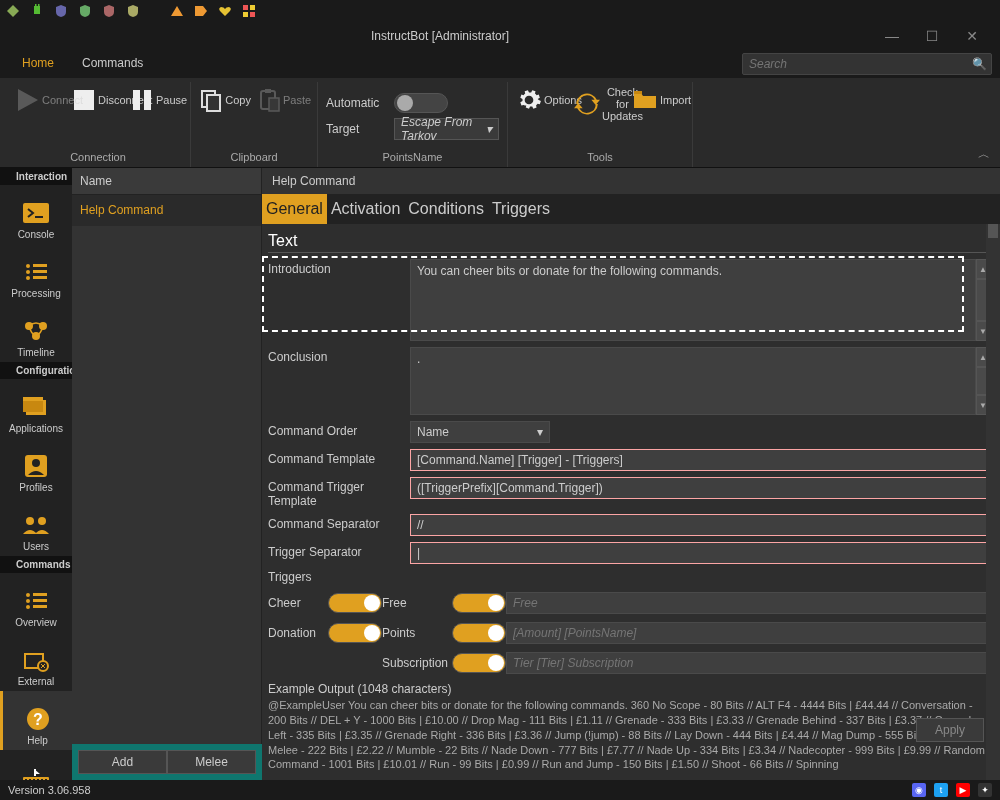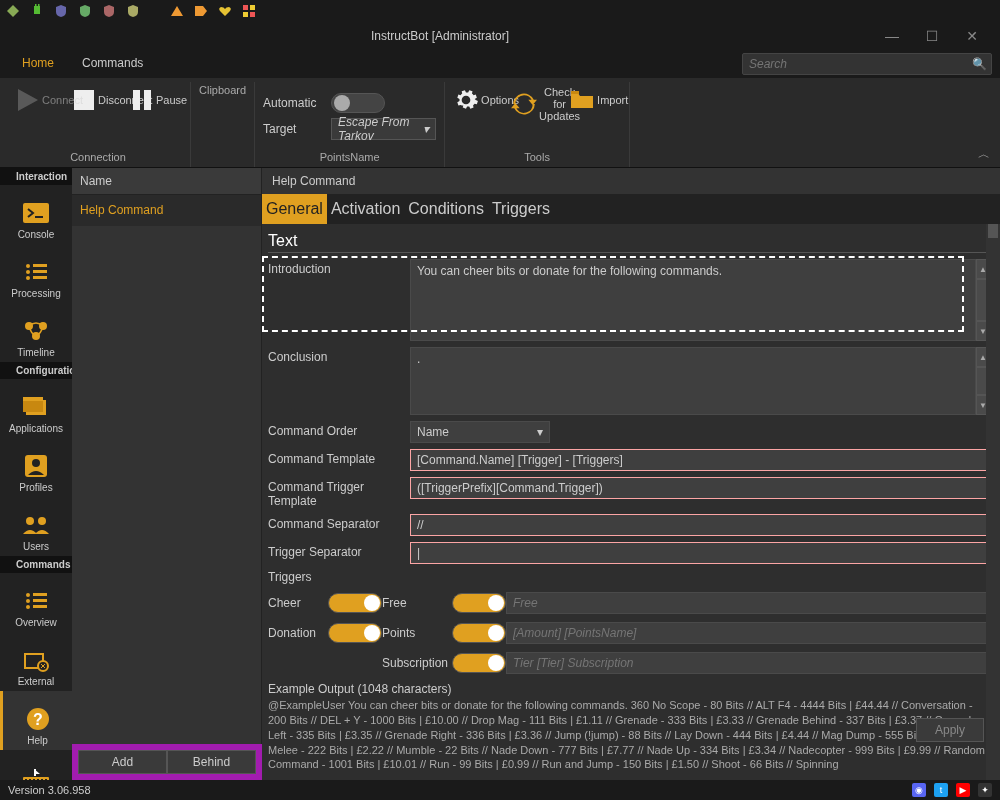--- a/index.html
+++ b/index.html
@@ -79,21 +79,21 @@
 .trigrow .placeholder { flex:1; background:#3f3f3f; border:1px solid #4a4a4a; color:#888; font-style:italic; font-size:12px; padding:3px 6px;}
 .example { font-size:12px; margin-top:4px; }
 .example .exbody { color:#aaa; font-size:11px; line-height:1.35; margin-top:2px; max-height:74px; overflow:hidden;}
 .dashbox { position:absolute; border:2px dashed #fff; pointer-events:none; }
 .updn { display:flex; flex-direction:column; }
 .updn span { width:14px; height:20px; background:#4a4a4a; border:1px solid #555; display:flex; align-items:center; justify-content:center; font-size:8px; color:#aaa;}
 .vscrollbar { position:absolute; right:0; top:0; bottom:0; width:14px; background:#333; }
 .vscrollbar .thumb { position:absolute; left:2px; right:2px; background:#555; }
 
 
-.actrow { display:flex; padding:6px 6px; background:#a21caf; }
+.actrow { display:flex; padding:6px 6px; background:#0f766e; }
 .actrow .abtn { flex:1; background:#3a3a3a; border:1px solid #555; padding:4px 0; text-align:center; font-size:12px; cursor:pointer;}
 .bottomright { position:absolute; right:16px; bottom:38px; }
 .applybtn { background:#3a3a3a; border:1px solid #555; padding:4px 18px; font-size:12px; color:#888;}
 
 
 .status { height:20px; background:#1a1a1a; display:flex; align-items:center; padding:0 8px; font-size:11px; justify-content:space-between;}
 .status .sright { display:flex; gap:8px; align-items:center;}
 .sq { width:14px; height:14px; border-radius:2px; display:flex; align-items:center; justify-content:center; font-size:9px; color:#fff;}
 </style>
 </head>
@@ -201,20 +201,41 @@
               <rect x="14" y="2" width="7" height="20" fill="#eee"></rect>
             </svg>
           </span>
           <span class="rlbl">Pause</span>
         </div>
     </div>
     <div class="glabel">Connection</div>
   </div>
 
   <div class="rgroup">
+    <div class="btns">
+      <div class="rbtn">
+          <span class="ricon">
+            <svg width="24" height="24">
+              <rect x="3" y="3" width="13" height="16" fill="none" stroke="#ddd" stroke-width="2"></rect>
+              <rect x="8" y="7" width="13" height="16" fill="#333" stroke="#ddd" stroke-width="2"></rect>
+            </svg>
+          </span>
+          <span class="rlbl">Copy</span>
+        </div>
+      <div class="rbtn disabled">
+          <span class="ricon">
+            <svg width="24" height="24">
+              <rect x="4" y="3" width="14" height="18" rx="2" fill="none" stroke="#888" stroke-width="2"></rect>
+              <rect x="8" y="1" width="6" height="4" fill="#888"></rect>
+              <rect x="12" y="10" width="10" height="13" fill="#444" stroke="#888" stroke-width="1.5"></rect>
+            </svg>
+          </span>
+          <span class="rlbl">Paste</span>
+        </div>
+    </div>
     <div class="glabel">Clipboard</div>
   </div>
 
   <div class="rgroup appgroup">
     <div style="flex:1; display:flex; flex-direction:column; justify-content:center; width:100%;">
       <div class="approw">
         <span class="albl">Automatic</span>
         <div class="toggle">
             <div class="knob"></div>
           </div>
@@ -389,21 +410,21 @@
       </div>
   </div>
 
   <div style="display:flex; flex-direction:column; width:190px;">
     <div class="cmdcol" style="flex:1;">
       <div class="hdr">Name</div>
       <div class="row selected">Help Command</div>
     </div>
     <div class="actrow">
       <div class="abtn">Add</div>
-      <div class="abtn">Behind</div>
+      <div class="abtn">Melee</div>
     </div>
   </div>
 
   <div class="editor">
     <div class="ehdr">Help Command</div>
     <div class="etabs">
       <div class="etab active">General</div>
       <div class="etab">Activation</div>
       <div class="etab">Conditions</div>
       <div class="etab">Triggers</div>

